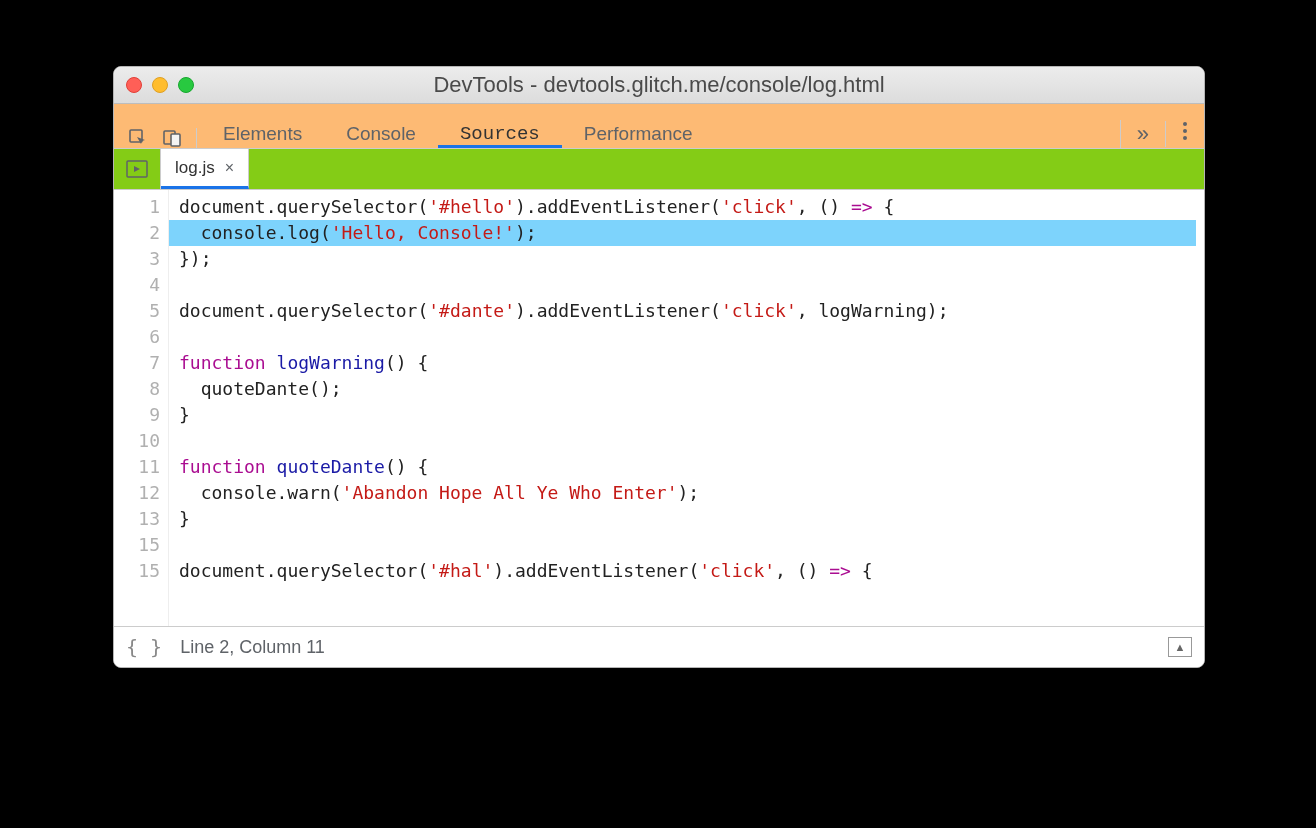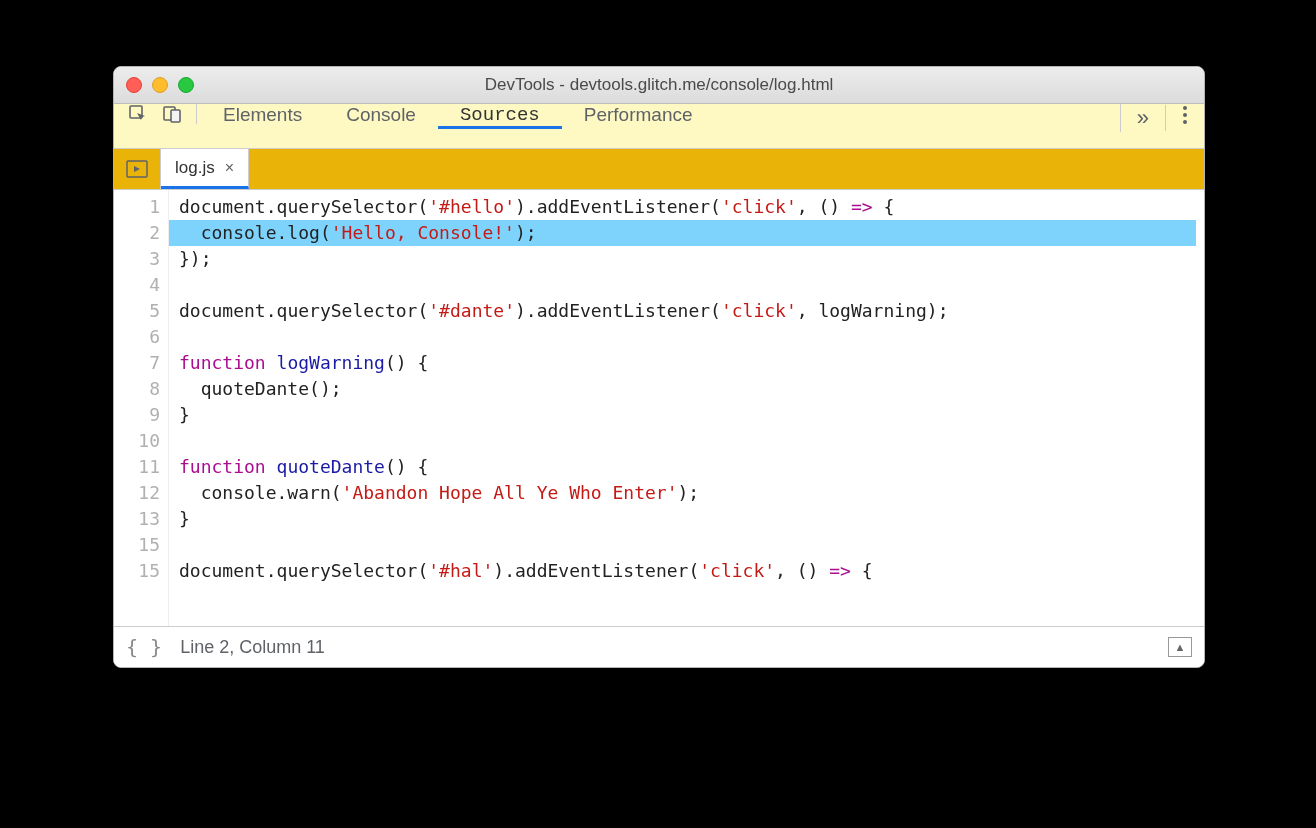--- a/index.html
+++ b/index.html
@@ -44,31 +44,31 @@
     height: 14px;
     border-radius: 50%;
   }
   .dot.red    { background:#ff5f57; border:1px solid #e14038;}
   .dot.yellow { background:#ffbd2e; border:1px solid #dfa023;}
   .dot.green  { background:#28c940; border:1px solid #17a82f;}
   .title {
     position: absolute;
     left: 0; right: 0;
     text-align: center;
-    font-size: 17px;
+    font-size: 22px;
     color: #4a4a4a;
     pointer-events: none;
   }
 
   .toolbar {
     height: 44px;
     border-bottom: 1px solid #ccc;
-    background: #fef9c3;
-    display: flex;
-    align-items: flex-start;
+    background: #fdba74;
+    display: flex;
+    align-items: flex-end;
     flex: 0 0 auto;
   }
   .tb-left {
     display: flex;
     align-items: center;
     gap: 14px;
     padding: 0 14px;
     border-right: 1px solid #ccc;
   }
   .tb-icon { color:#5f6368; display:flex; align-items:center; }
@@ -97,21 +97,21 @@
     display: flex;
     align-items: center;
     gap: 16px;
     padding: 0 16px;
     border-left: 1px solid #ccc;
   }
   .more-tabs, .kebab { color:#5f6368; font-size:22px; }
 
   .subbar {
     height: 40px;
-    background: #eab308;
+    background: #84cc16;
     border-bottom: 1px solid #ccc;
     display: flex;
     align-items: stretch;
     flex: 0 0 auto;
   }
   .sub-left {
     display: flex;
     align-items: center;
     padding: 0 12px;
     border-right: 1px solid #ccc;

